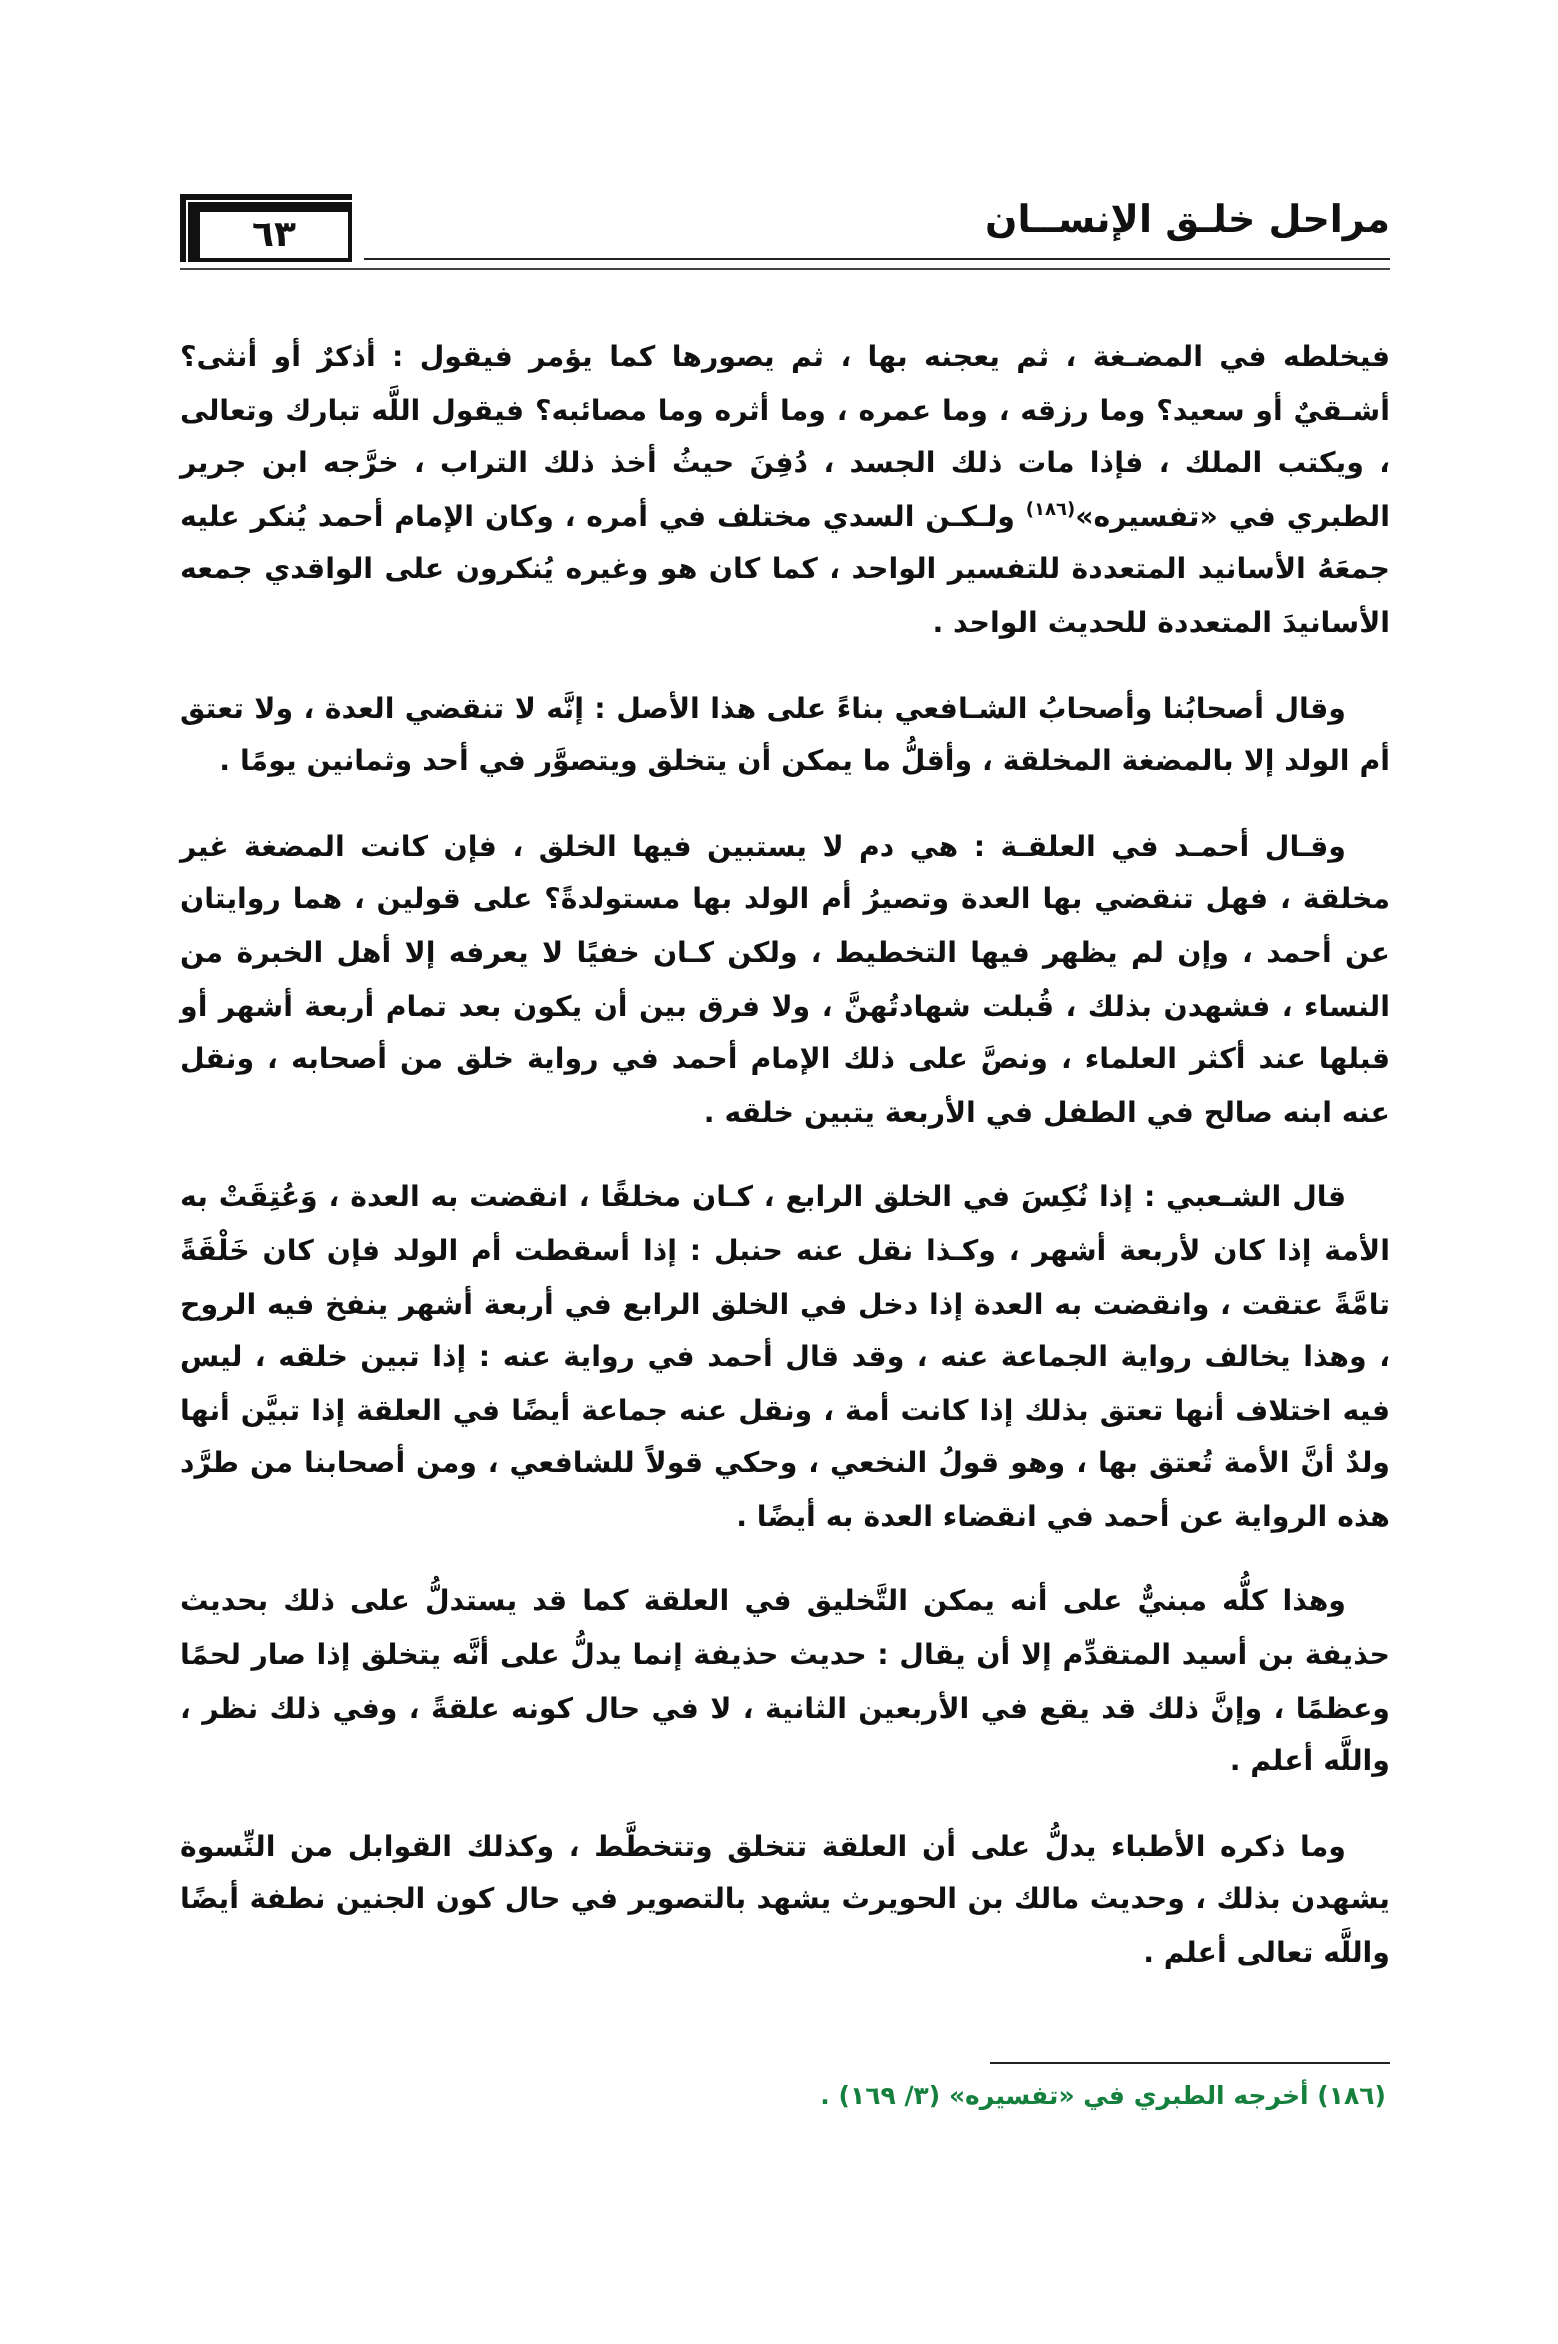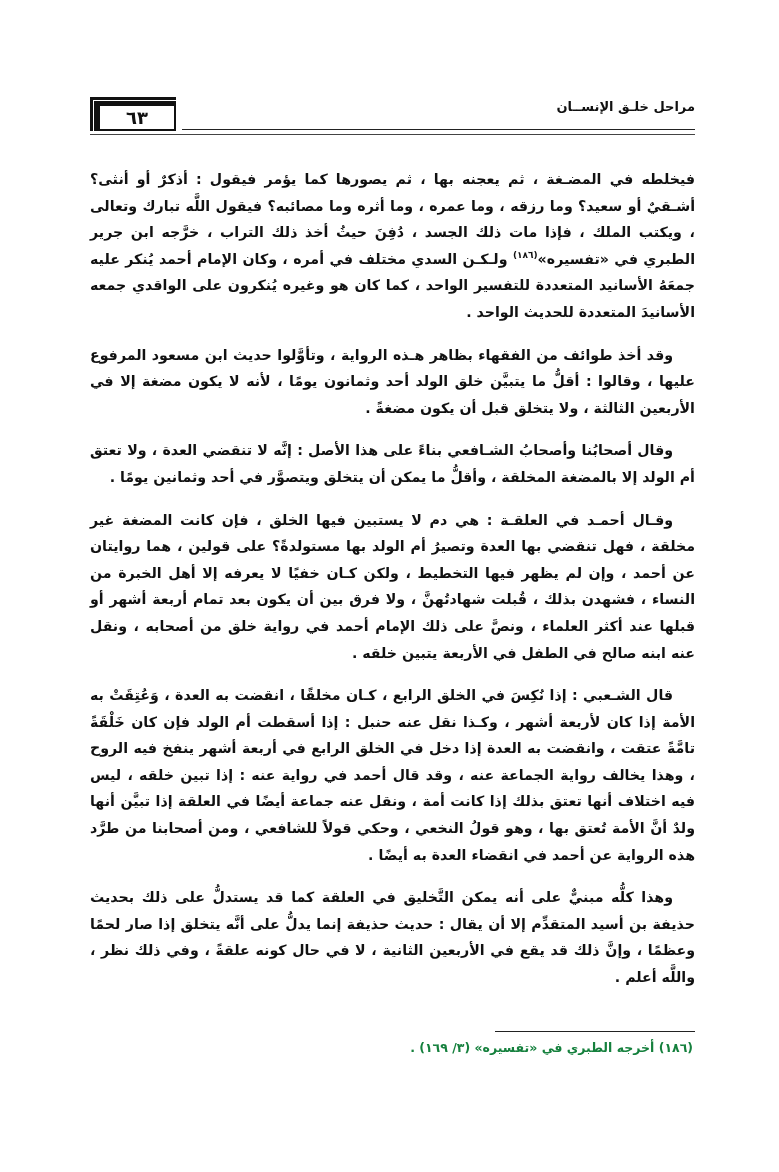--- a/index.html
+++ b/index.html
@@ -10,21 +10,21 @@
   .page-num-box {
     position: absolute; left: 4px; top: 4px; width: 82px; height: 30px;
     border: 2px solid #111; border-left-width: 6px; border-top-width: 5px;
     background: #fff; box-sizing: border-box;
     display: flex; align-items: center; justify-content: center;
     font-family: "DejaVu Sans", sans-serif; font-weight: bold; font-size: 18px; color: #111;
   }
   .page-num-shadow { position: absolute; left: 0px; top: 0px; width: 86px; height: 34px; border-top: 3px solid #111; border-left: 3px solid #111; box-sizing: border-box; }
   .running-title {
     position: absolute; right: 0; top: 2px;
-    font-family: "DejaVu Sans", sans-serif; font-weight: bold; font-size: 13px; color: #111;
+    font-family: "DejaVu Sans", sans-serif; font-weight: bold; font-size: 19px; color: #111;
     direction: rtl;
   }
   .rule-top { position: absolute; left: 92px; right: 0; top: 32px; height: 0; border-top: 1.5px solid #222; }
   .rule-bottom { position: absolute; left: 0; right: 0; top: 37px; height: 0; border-top: 1px solid #444; }
 
   .body-text {
     position: absolute; left: 90px; top: 150px; width: 605px;
     direction: rtl; text-align: justify; text-align-last: right;
     font-family: "DejaVu Sans", sans-serif; font-size: 14.2px; line-height: 26.6px; color: #111;
     font-weight: bold;
@@ -49,23 +49,23 @@
     <div class="page-num-box">٦٣</div>
     <div class="running-title">مراحل خلـق الإنســان</div>
     <div class="rule-top"></div>
     <div class="rule-bottom"></div>
   </div>
 
   <div class="body-text">
     <p class="para">
       <span>فيخلطه في المضـغة ، ثم يعجنه بها ، ثم يصورها كما يؤمر فيقول : أذكرٌ أو أنثى؟ أشـقيٌ أو سعيد؟ وما رزقه ، وما عمره ، وما أثره وما مصائبه؟ فيقول اللَّه تبارك وتعالى ، ويكتب الملك ، فإذا مات ذلك الجسد ، دُفِنَ حيثُ أخذ ذلك التراب ، خرَّجه ابن جرير الطبري في «تفسيره»</span><sup class="fn">(١٨٦)</sup><span> ولـكـن السدي مختلف في أمره ، وكان الإمام أحمد يُنكر عليه جمعَهُ الأسانيد المتعددة للتفسير الواحد ، كما كان هو وغيره يُنكرون على الواقدي جمعه الأسانيدَ المتعددة للحديث الواحد .</span>
     </p>
-    <p class="para indent">وقد أخذ طوائف من الفقهاء بظاهر هـذه الرواية ، وتأوَّلوا حديث ابن مسعود المرفوع عليها ، وقالوا : أقلُّ ما يتبيَّن خلق الولد أحد وثمانون يومًا ، لأنه لا يكون مضغة إلا في الأربعين الثالثة ، ولا يتخلق قبل أن يكون مضغةً .</p>
     <p class="para indent">وقال أصحابُنا وأصحابُ الشـافعي بناءً على هذا الأصل : إنَّه لا تنقضي العدة ، ولا تعتق أم الولد إلا بالمضغة المخلقة ، وأقلُّ ما يمكن أن يتخلق ويتصوَّر في أحد وثمانين يومًا .</p>
     <p class="para indent">وقـال أحمـد في العلقـة : هي دم لا يستبين فيها الخلق ، فإن كانت المضغة غير مخلقة ، فهل تنقضي بها العدة وتصيرُ أم الولد بها مستولدةً؟ على قولين ، هما روايتان عن أحمد ، وإن لم يظهر فيها التخطيط ، ولكن كـان خفيًا لا يعرفه إلا أهل الخبرة من النساء ، فشهدن بذلك ، قُبلت شهادتُهنَّ ، ولا فرق بين أن يكون بعد تمام أربعة أشهر أو قبلها عند أكثر العلماء ، ونصَّ على ذلك الإمام أحمد في رواية خلق من أصحابه ، ونقل عنه ابنه صالح في الطفل في الأربعة يتبين خلقه .</p>
     <p class="para indent">قال الشـعبي : إذا نُكِسَ في الخلق الرابع ، كـان مخلقًا ، انقضت به العدة ، وَعُتِقَتْ به الأمة إذا كان لأربعة أشهر ، وكـذا نقل عنه حنبل : إذا أسقطت أم الولد فإن كان خَلْقَةً تامَّةً عتقت ، وانقضت به العدة إذا دخل في الخلق الرابع في أربعة أشهر ينفخ فيه الروح ، وهذا يخالف رواية الجماعة عنه ، وقد قال أحمد في رواية عنه : إذا تبين خلقه ، ليس فيه اختلاف أنها تعتق بذلك إذا كانت أمة ، ونقل عنه جماعة أيضًا في العلقة إذا تبيَّن أنها ولدٌ أنَّ الأمة تُعتق بها ، وهو قولُ النخعي ، وحكي قولاً للشافعي ، ومن أصحابنا من طرَّد هذه الرواية عن أحمد في انقضاء العدة به أيضًا .</p>
     <p class="para indent">وهذا كلُّه مبنيٌّ على أنه يمكن التَّخليق في العلقة كما قد يستدلُّ على ذلك بحديث حذيفة بن أسيد المتقدِّم إلا أن يقال : حديث حذيفة إنما يدلُّ على أنَّه يتخلق إذا صار لحمًا وعظمًا ، وإنَّ ذلك قد يقع في الأربعين الثانية ، لا في حال كونه علقةً ، وفي ذلك نظر ، واللَّه أعلم .</p>
+    <p class="para indent">وما ذكره الأطباء يدلُّ على أن العلقة تتخلق وتتخطَّط ، وكذلك القوابل من النِّسوة يشهدن بذلك ، وحديث مالك بن الحويرث يشهد بالتصوير في حال كون الجنين نطفة أيضًا واللَّه تعالى أعلم .</p>
   </div>
 
   <div class="footnote-rule"></div>
   <div class="footnote">(١٨٦) أخرجه الطبري في «تفسيره» (٣/ ١٦٩) .</div>
 
 </div>
 
 </body></html>

